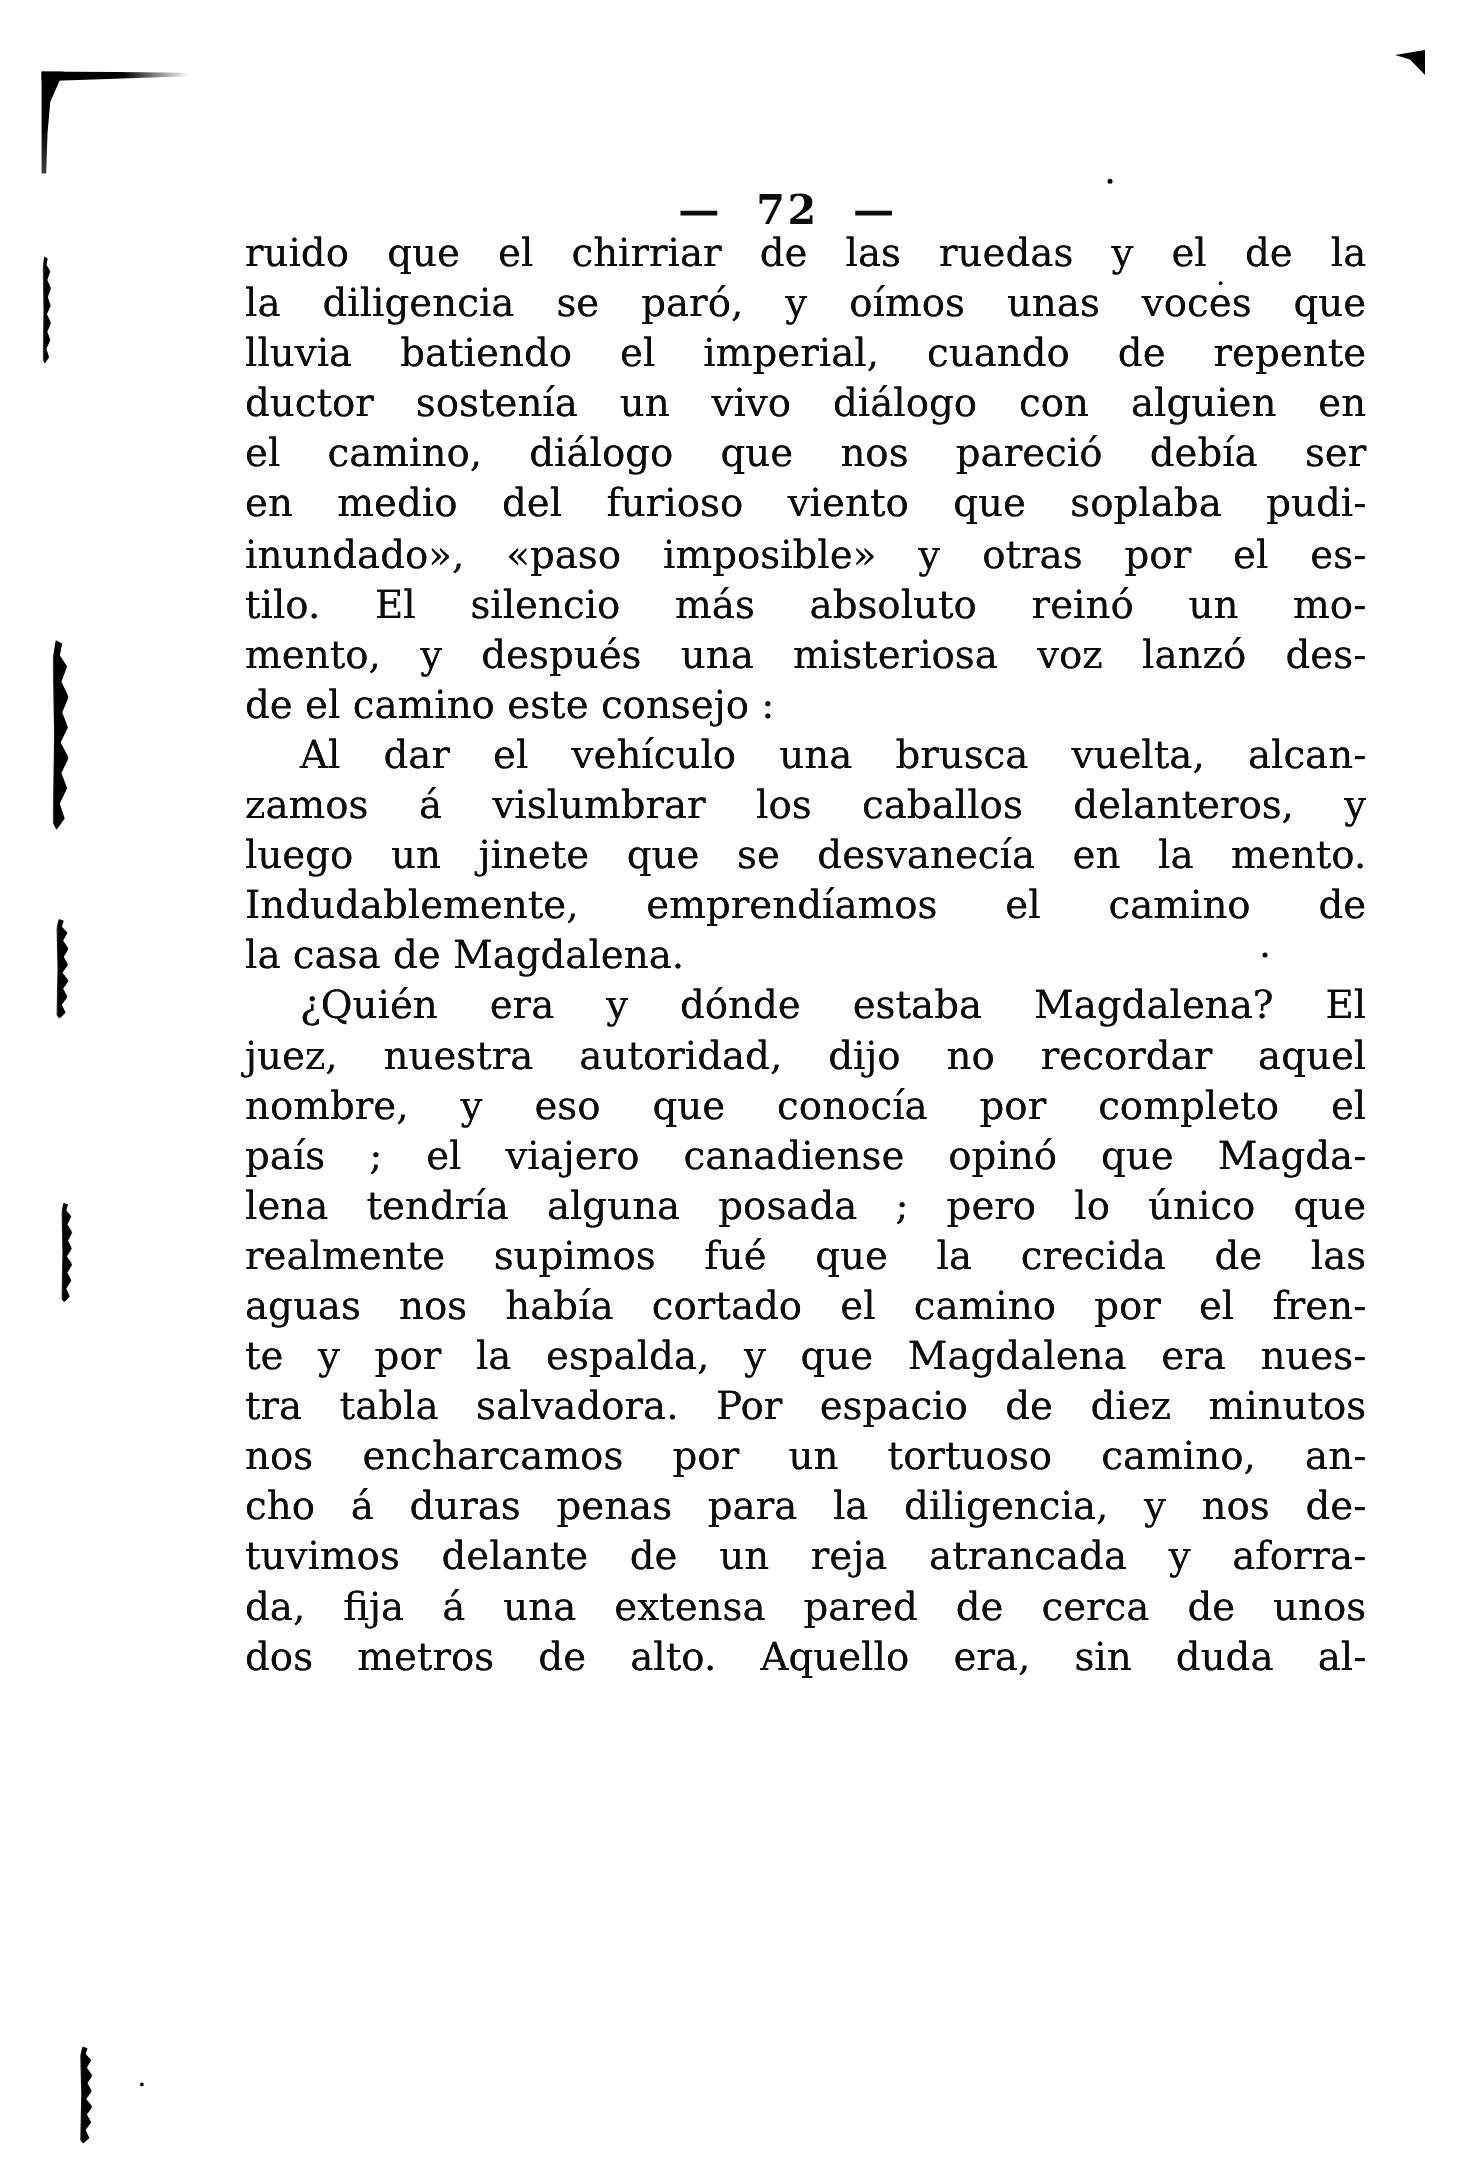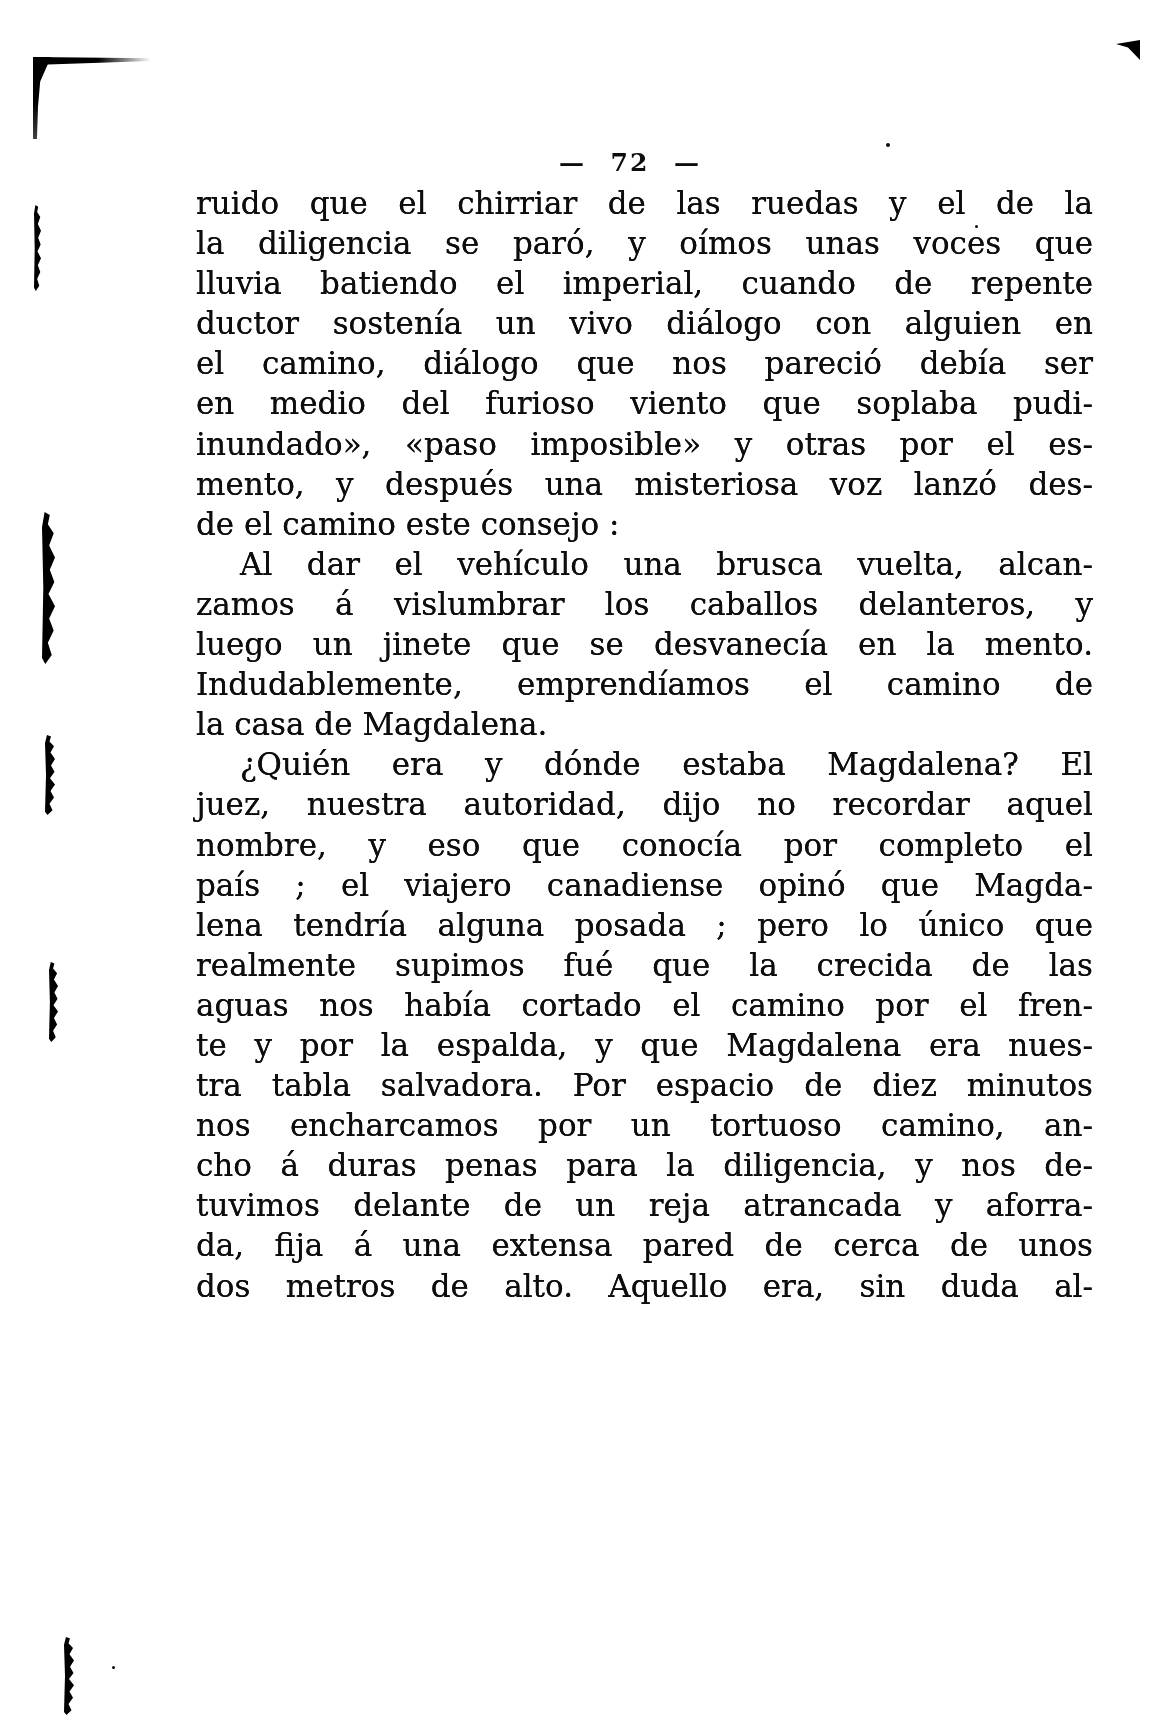--- a/index.html
+++ b/index.html
@@ -12,21 +12,21 @@
     font-family: "DejaVu Serif", "Liberation Serif", serif;
     color: #0d0d0d;
   }
 
   
   .page-number {
     position: absolute;
     top: 148px;
     left: 630px;
     transform: translateX(-50%);
-    font-size: 25px;
+    font-size: 33px;
     font-weight: bold;
     letter-spacing: 2px;
     word-spacing: 14px;
     white-space: nowrap;
   }
 
   
   .text-block {
     position: absolute;
     left: 178px;
@@ -103,20 +103,21 @@
 <div class="page-number">— 72 —</div>
 
 <div class="text-block">
     <div class="line">ruido que el chirriar de las ruedas y el de la</div>
     <div class="line">la diligencia se paró, y oímos unas voces que</div>
     <div class="line">lluvia batiendo el imperial, cuando de repente</div>
     <div class="line">ductor sostenía un vivo diálogo con alguien en</div>
     <div class="line">el camino, diálogo que nos pareció debía ser</div>
     <div class="line">en medio del furioso viento que soplaba pudi-</div>
     <div class="line">inundado», «paso imposible» y otras por el es-</div>
+    <div class="line">tilo. El silencio más absoluto reinó un mo-</div>
     <div class="line">mento, y después una misteriosa voz lanzó des-</div>
     <div class="line end">de el camino este consejo :</div>
     <div class="line indent">Al dar el vehículo una brusca vuelta, alcan-</div>
     <div class="line">zamos á vislumbrar los caballos delanteros, y</div>
     <div class="line">luego un jinete que se desvanecía en la mento.</div>
     <div class="line">Indudablemente, emprendíamos el camino de</div>
     <div class="line end">la casa de Magdalena.</div>
     <div class="line indent">¿Quién era y dónde estaba Magdalena? El</div>
     <div class="line">juez, nuestra autoridad, dijo no recordar aquel</div>
     <div class="line">nombre, y eso que conocía por completo el</div>

